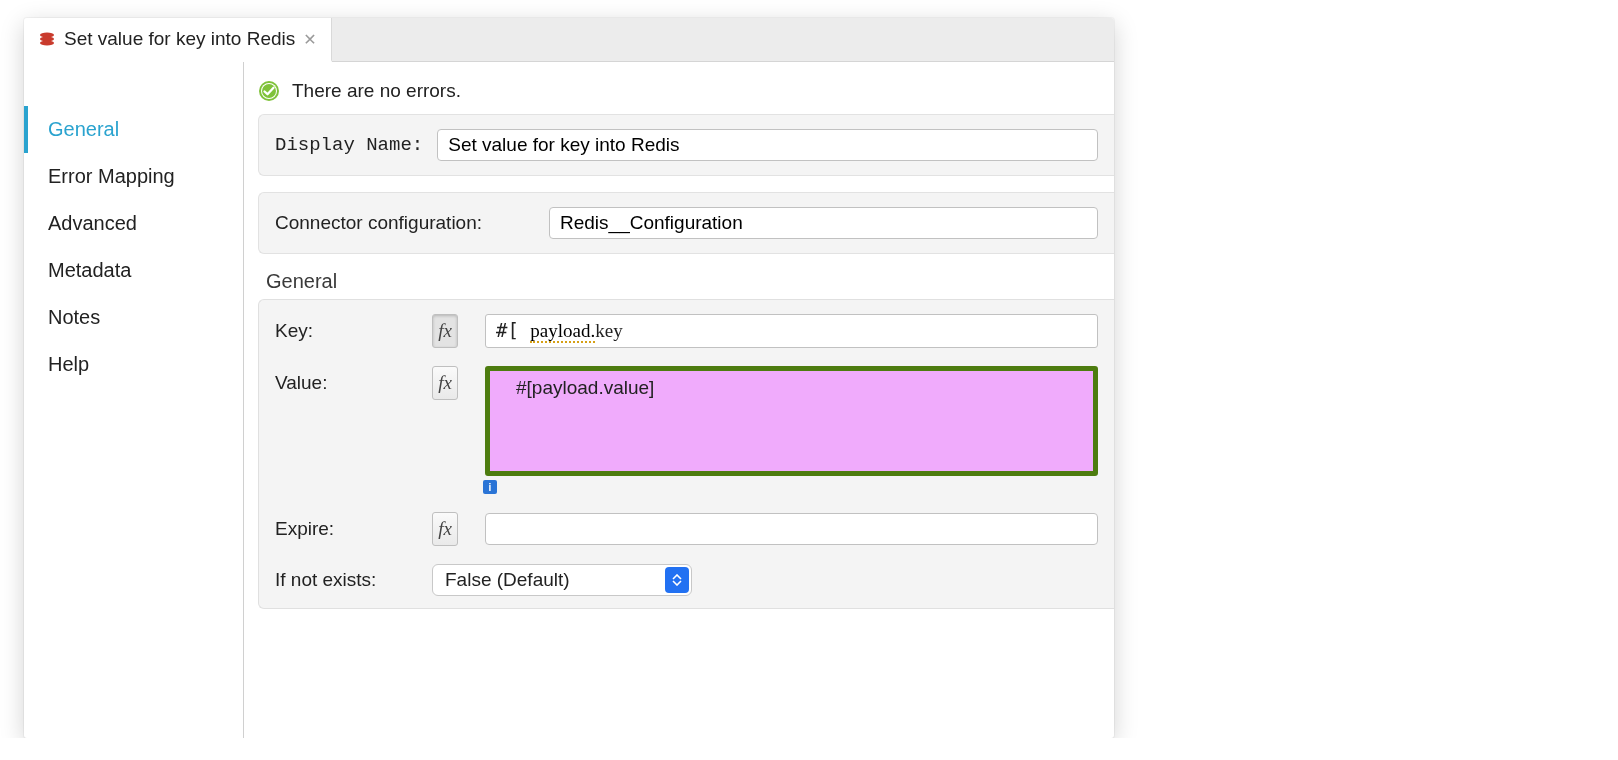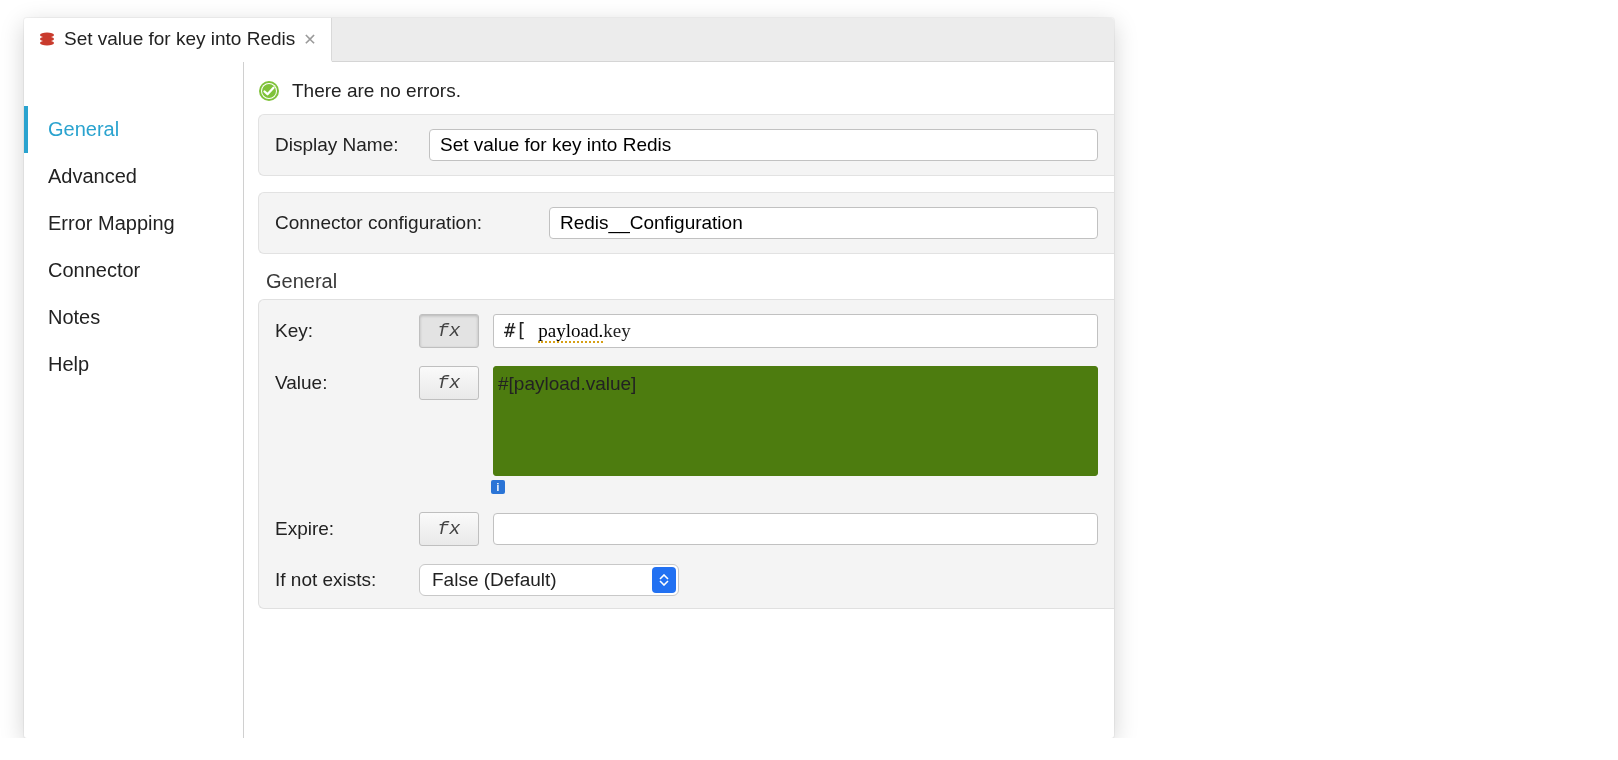--- a/index.html
+++ b/index.html
@@ -92,21 +92,21 @@
       margin-bottom: 16px;
       margin-right: 0;
     }
     .panel.cut { border-right: none; border-radius: 6px 0 0 6px; }
 
     .form-row {
       display: flex;
       align-items: center;
       gap: 14px;
     }
-    .form-label { min-width: 140px; }
+    .form-label { min-width: 140px; font-family: Liberation Mono, monospace; }
 
     input[type=text], .text-input {
       flex: 1;
       height: 32px;
       border: 1px solid #c1c1c1;
       border-radius: 4px;
       background: #fff;
       padding: 4px 10px;
       font-size: 19px;
       font-family: inherit;
@@ -122,32 +122,32 @@
       border: 1px solid #e0e0e0;
       border-radius: 6px;
       background: #f4f4f4;
       padding: 14px 16px 8px 16px;
       border-right: none;
       border-radius: 6px 0 0 6px;
     }
     .field-row {
       display: flex;
       align-items: flex-start;
-      gap: 14px;
+      gap: 27px;
       margin-bottom: 18px;
     }
     .field-row .lbl { width: 130px; padding-top: 6px; }
 
     .fx-btn {
-      width: 60px; height: 34px;
+      width: 26px; height: 34px;
       border: 1px solid #bfbfbf;
       background: linear-gradient(#fafafa,#e9e9e9);
       border-radius: 3px;
       display: flex; align-items: center; justify-content: center;
-      font-family: Liberation Mono, monospace;
+      font-family: Liberation Serif, serif;
       font-style: italic;
       font-size: 19px;
       color: #444;
       cursor: pointer;
     }
     .fx-btn.pressed {
       background: #e3e3e3;
       box-shadow: inset 0 1px 3px rgba(0,0,0,0.2);
     }
 
@@ -166,25 +166,25 @@
       color: #000000;
       border-bottom: 2px dotted #d6a016;
       padding-bottom: 0;
       font-family: Liberation Serif, serif;
     }
     .expr-input .mono { font-family: "Menlo","Consolas",monospace; }
     .expr-input .sans { font-family: Liberation Serif, serif; }
 
     .value-wrap { flex: 1; display: flex; flex-direction: column; }
     .textarea {
-      border: 1px solid #4d7c0f;
-      background: #4d7c0f;
+      border: 5px solid #4d7c0f;
+      background: #f0abfc;
       border-radius: 3px;
       min-height: 110px;
-      padding: 6px 4px;
+      padding: 6px 26px;
       font-size: 19px;
       resize: none;
     }
     .info-badge {
       align-self: flex-start;
       margin-top: 4px;
       margin-left: -2px;
       width: 14px; height: 14px;
       background: #2a74d6;
       color: #fff;
@@ -244,23 +244,23 @@
       </span>
       <span>Set value for key into Redis</span>
       <span class="close">✕</span>
     </div>
   </div>
 
   <div class="content">
 
     <div class="sidebar">
       <div class="sidebar-item active">General</div>
+      <div class="sidebar-item">Error Mapping</div>
       <div class="sidebar-item">Advanced</div>
-      <div class="sidebar-item">Error Mapping</div>
-      <div class="sidebar-item">Connector</div>
+      <div class="sidebar-item">Metadata</div>
       <div class="sidebar-item">Notes</div>
       <div class="sidebar-item">Help</div>
     </div>
 
     <div class="main">
 
       <div class="status-row">
         <span class="icon-ok">
           <svg viewBox="0 0 22 22">
             <circle cx="11" cy="11" r="10" fill="#7fc23a"></circle>

